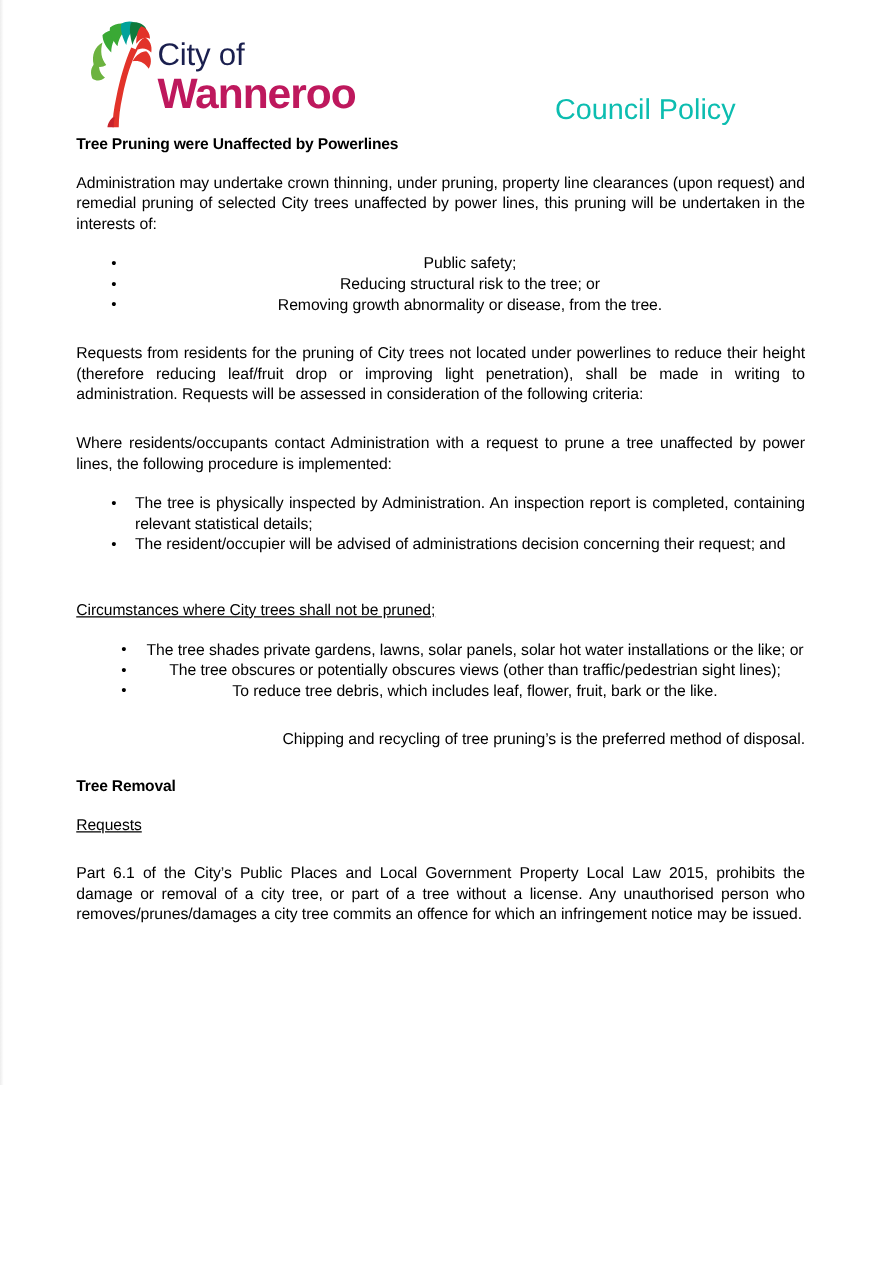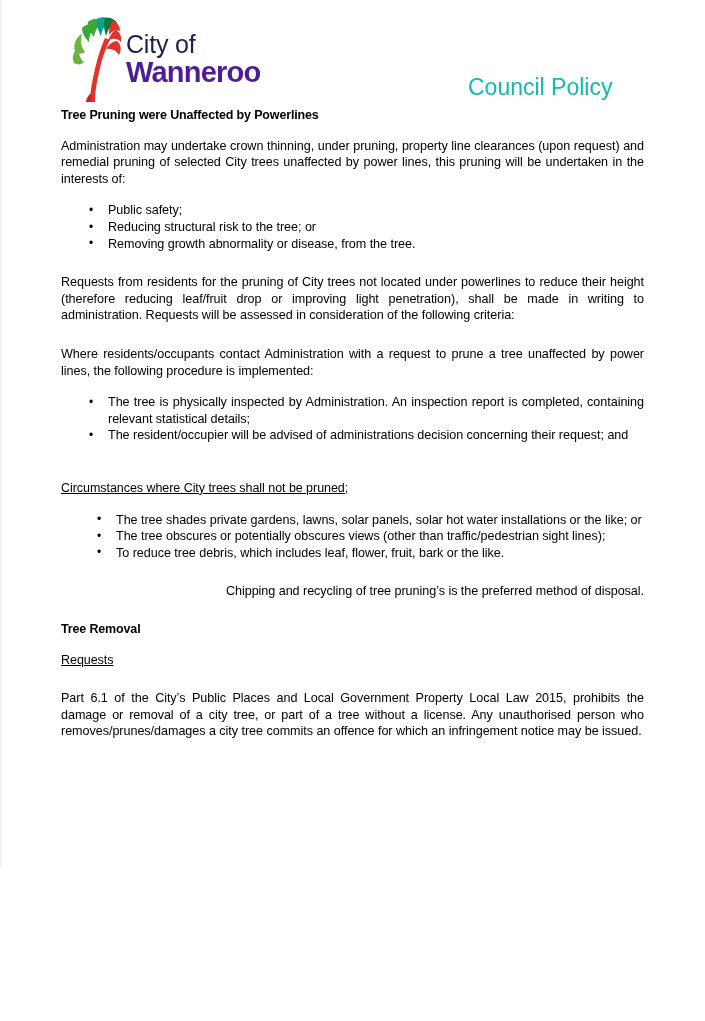--- a/index.html
+++ b/index.html
@@ -54,36 +54,35 @@
   }
   .logo-city {
     font-family: "Liberation Sans", sans-serif;
     font-size: 25px;
     color: #1b1f४0;
     color: #1a1f4e;
     letter-spacing: -0.2px;
   }
   .logo-wanneroo {
     font-family: "Liberation Sans", sans-serif;
-    font-size: 29px;
+    font-size: 34px;
     font-weight: bold;
-    color: #4c1d95;
+    color: #be185d;
     letter-spacing: -0.8px;
     margin-top: 1px;
   }
   .header-title {
     position: absolute;
     left: 444px;
     top: 74px;
     font-size: 23px;
     color: #0cbdb0;
     font-family: "Liberation Sans", sans-serif;
     letter-spacing: 0px;
     white-space: nowrap;
-    margin-left: 24px;
   }
 
   
   .content {
     position: absolute;
     left: 61px;
     top: 108px;
     width: 583px;
   }
   .h-bold {
@@ -116,20 +115,21 @@
     margin: 0 0 15px 0;
     padding: 0;
   }
   ul.blist > li {
     position: relative;
     font-size: 12.6px;
     line-height: 16.6px;
     padding-left: 47px;
     margin-bottom: 0px;
     letter-spacing: -0.05px;
+    text-align: center;
   }
   ul.blist > li::before {
     content: "\2022";
     position: absolute;
     left: 28px;
     top: -0.5px;
     font-size: 12px;
   }
   ul.blist.justify > li {
     text-align: justify;

